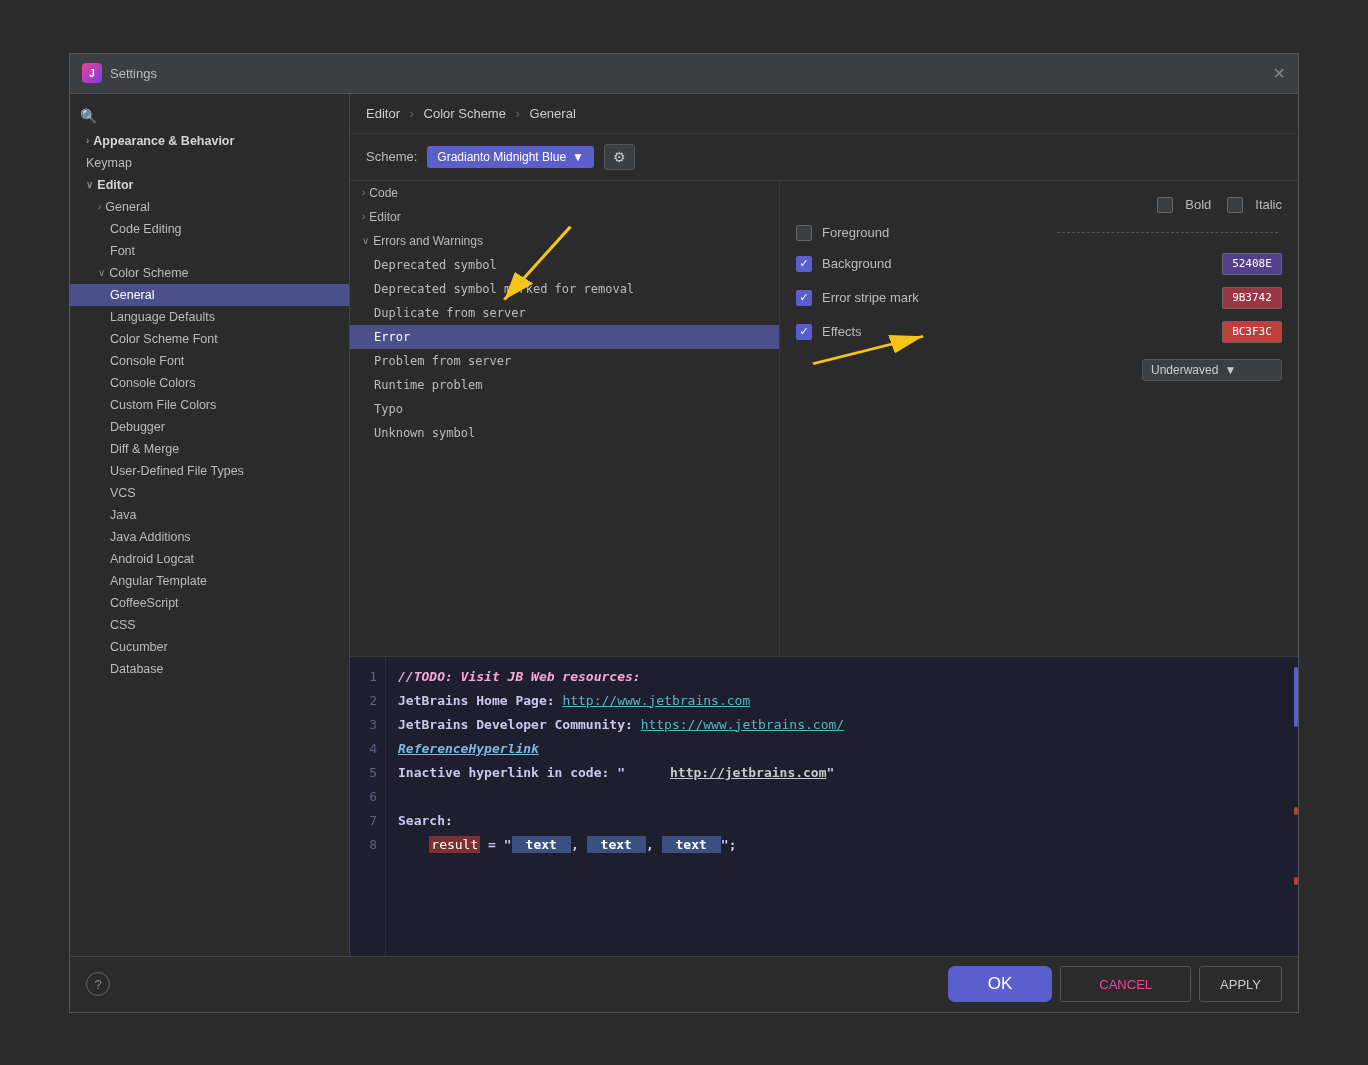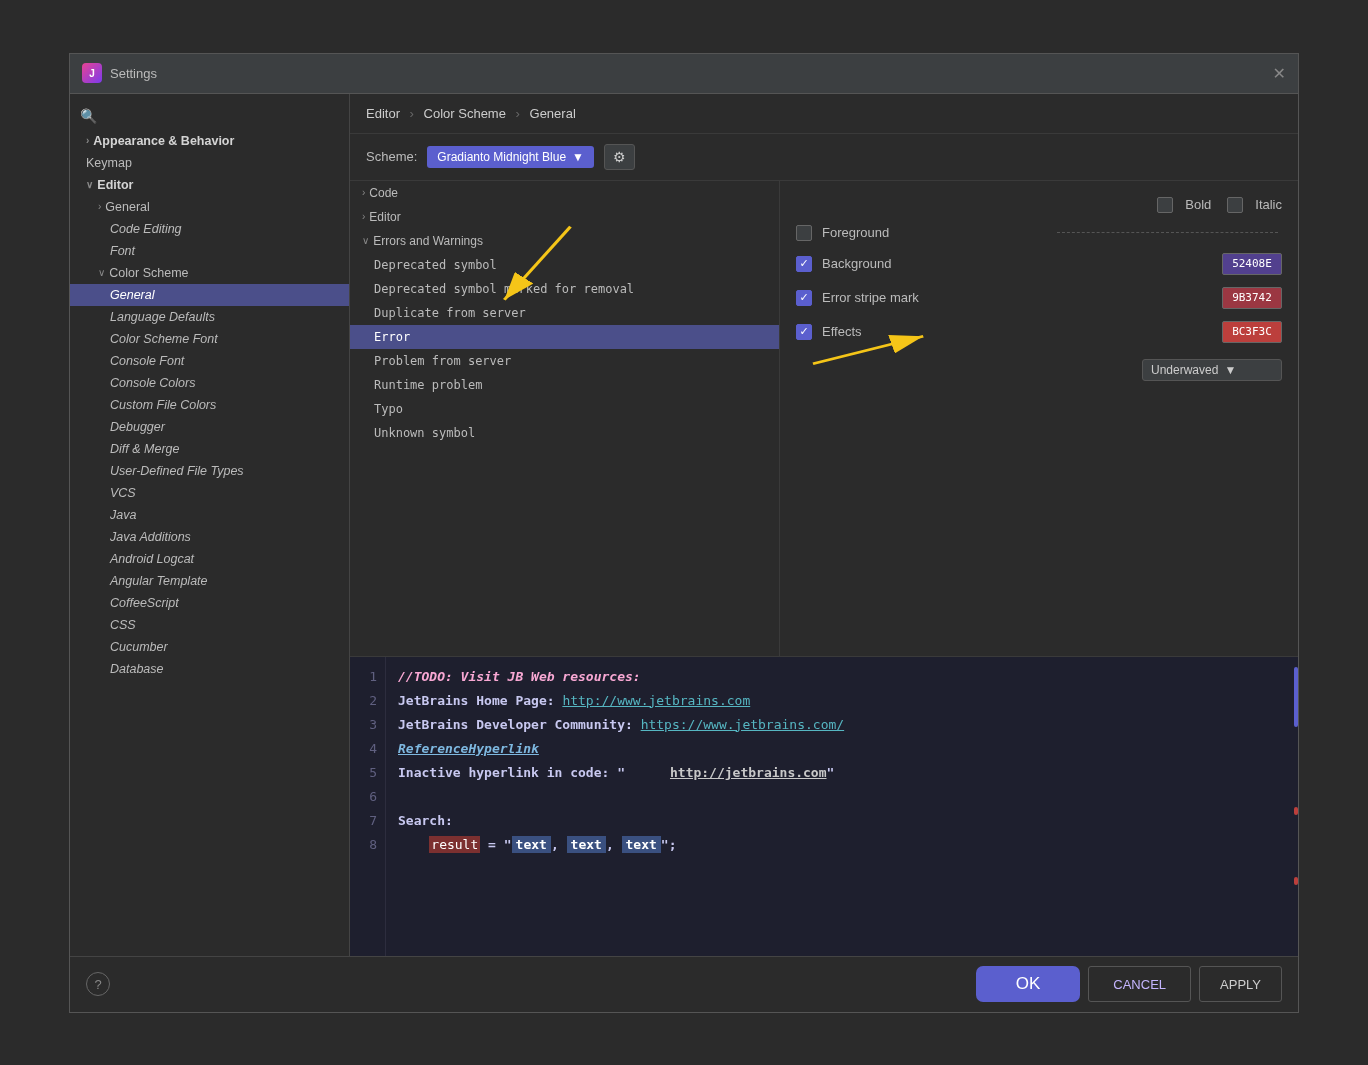--- a/index.html
+++ b/index.html
@@ -79,21 +79,21 @@
     }
     .sidebar-item.selected {
       background: #4b4f8a;
       color: #fff;
     }
     .sidebar-item.section-header {
       color: #d4d4d4;
       font-weight: bold;
     }
     .sidebar-item.indent1 { padding-left: 28px; }
-    .sidebar-item.indent2 { padding-left: 40px; font-style: italic; }
+    .sidebar-item.indent2 { padding-left: 40px; }
     .expand-arrow { font-size: 10px; color: #888; }
     
     .main-content {
       flex: 1;
       display: flex;
       flex-direction: column;
       overflow: hidden;
     }
     .breadcrumb {
       padding: 12px 16px;
@@ -245,21 +245,21 @@
     }
     .code-line { white-space: nowrap; }
     .todo-comment { color: #f9a8d4; font-style: italic; font-weight: bold; }
     .keyword-bold { color: #c8c8f0; font-weight: bold; }
     .link-text { color: #56b6c2; text-decoration: underline; }
     .ref-link { color: #7eb8e0; text-decoration: underline; font-style: italic; font-weight: bold; }
     .inactive-link { color: #c8c8c8; }
     .underlined { text-decoration: underline; margin-left: 45px; }
     .search-label { color: #c8c8f0; font-weight: bold; }
     .result-highlight { background: #7c3030; color: #fff; padding: 1px 2px; }
-    .text-highlight { background: #3a5080; color: #fff; padding: 1px 4px; }
+    .text-highlight { background: #3a5080; color: #fff; padding: 1px 14px; }
     .scrollbar-right {
       width: 8px;
       background: #1e1f2e;
       display: flex; flex-direction: column; align-items: center;
       position: relative;
     }
     .scroll-indicator {
       position: absolute;
       right: 0; width: 4px;
       background: #5b5fce;
@@ -289,23 +289,23 @@
       background: #5b5fce;
       color: white;
       border: none;
       padding: 8px 40px;
       border-radius: 7px;
       cursor: pointer;
       font-size: 17px;
     }
     .btn-cancel {
       background: transparent;
-      color: #c4b5fd;
+      color: #ec4899;
       border: 1px solid #555;
-      padding: 8px 24px;
+      padding: 8px 38px;
       border-radius: 3px;
       cursor: pointer;
       font-size: 13px;
     }
     .btn-apply {
       background: transparent;
       color: #ccc;
       border: 1px solid #555;
       padding: 8px 20px;
       border-radius: 3px;

